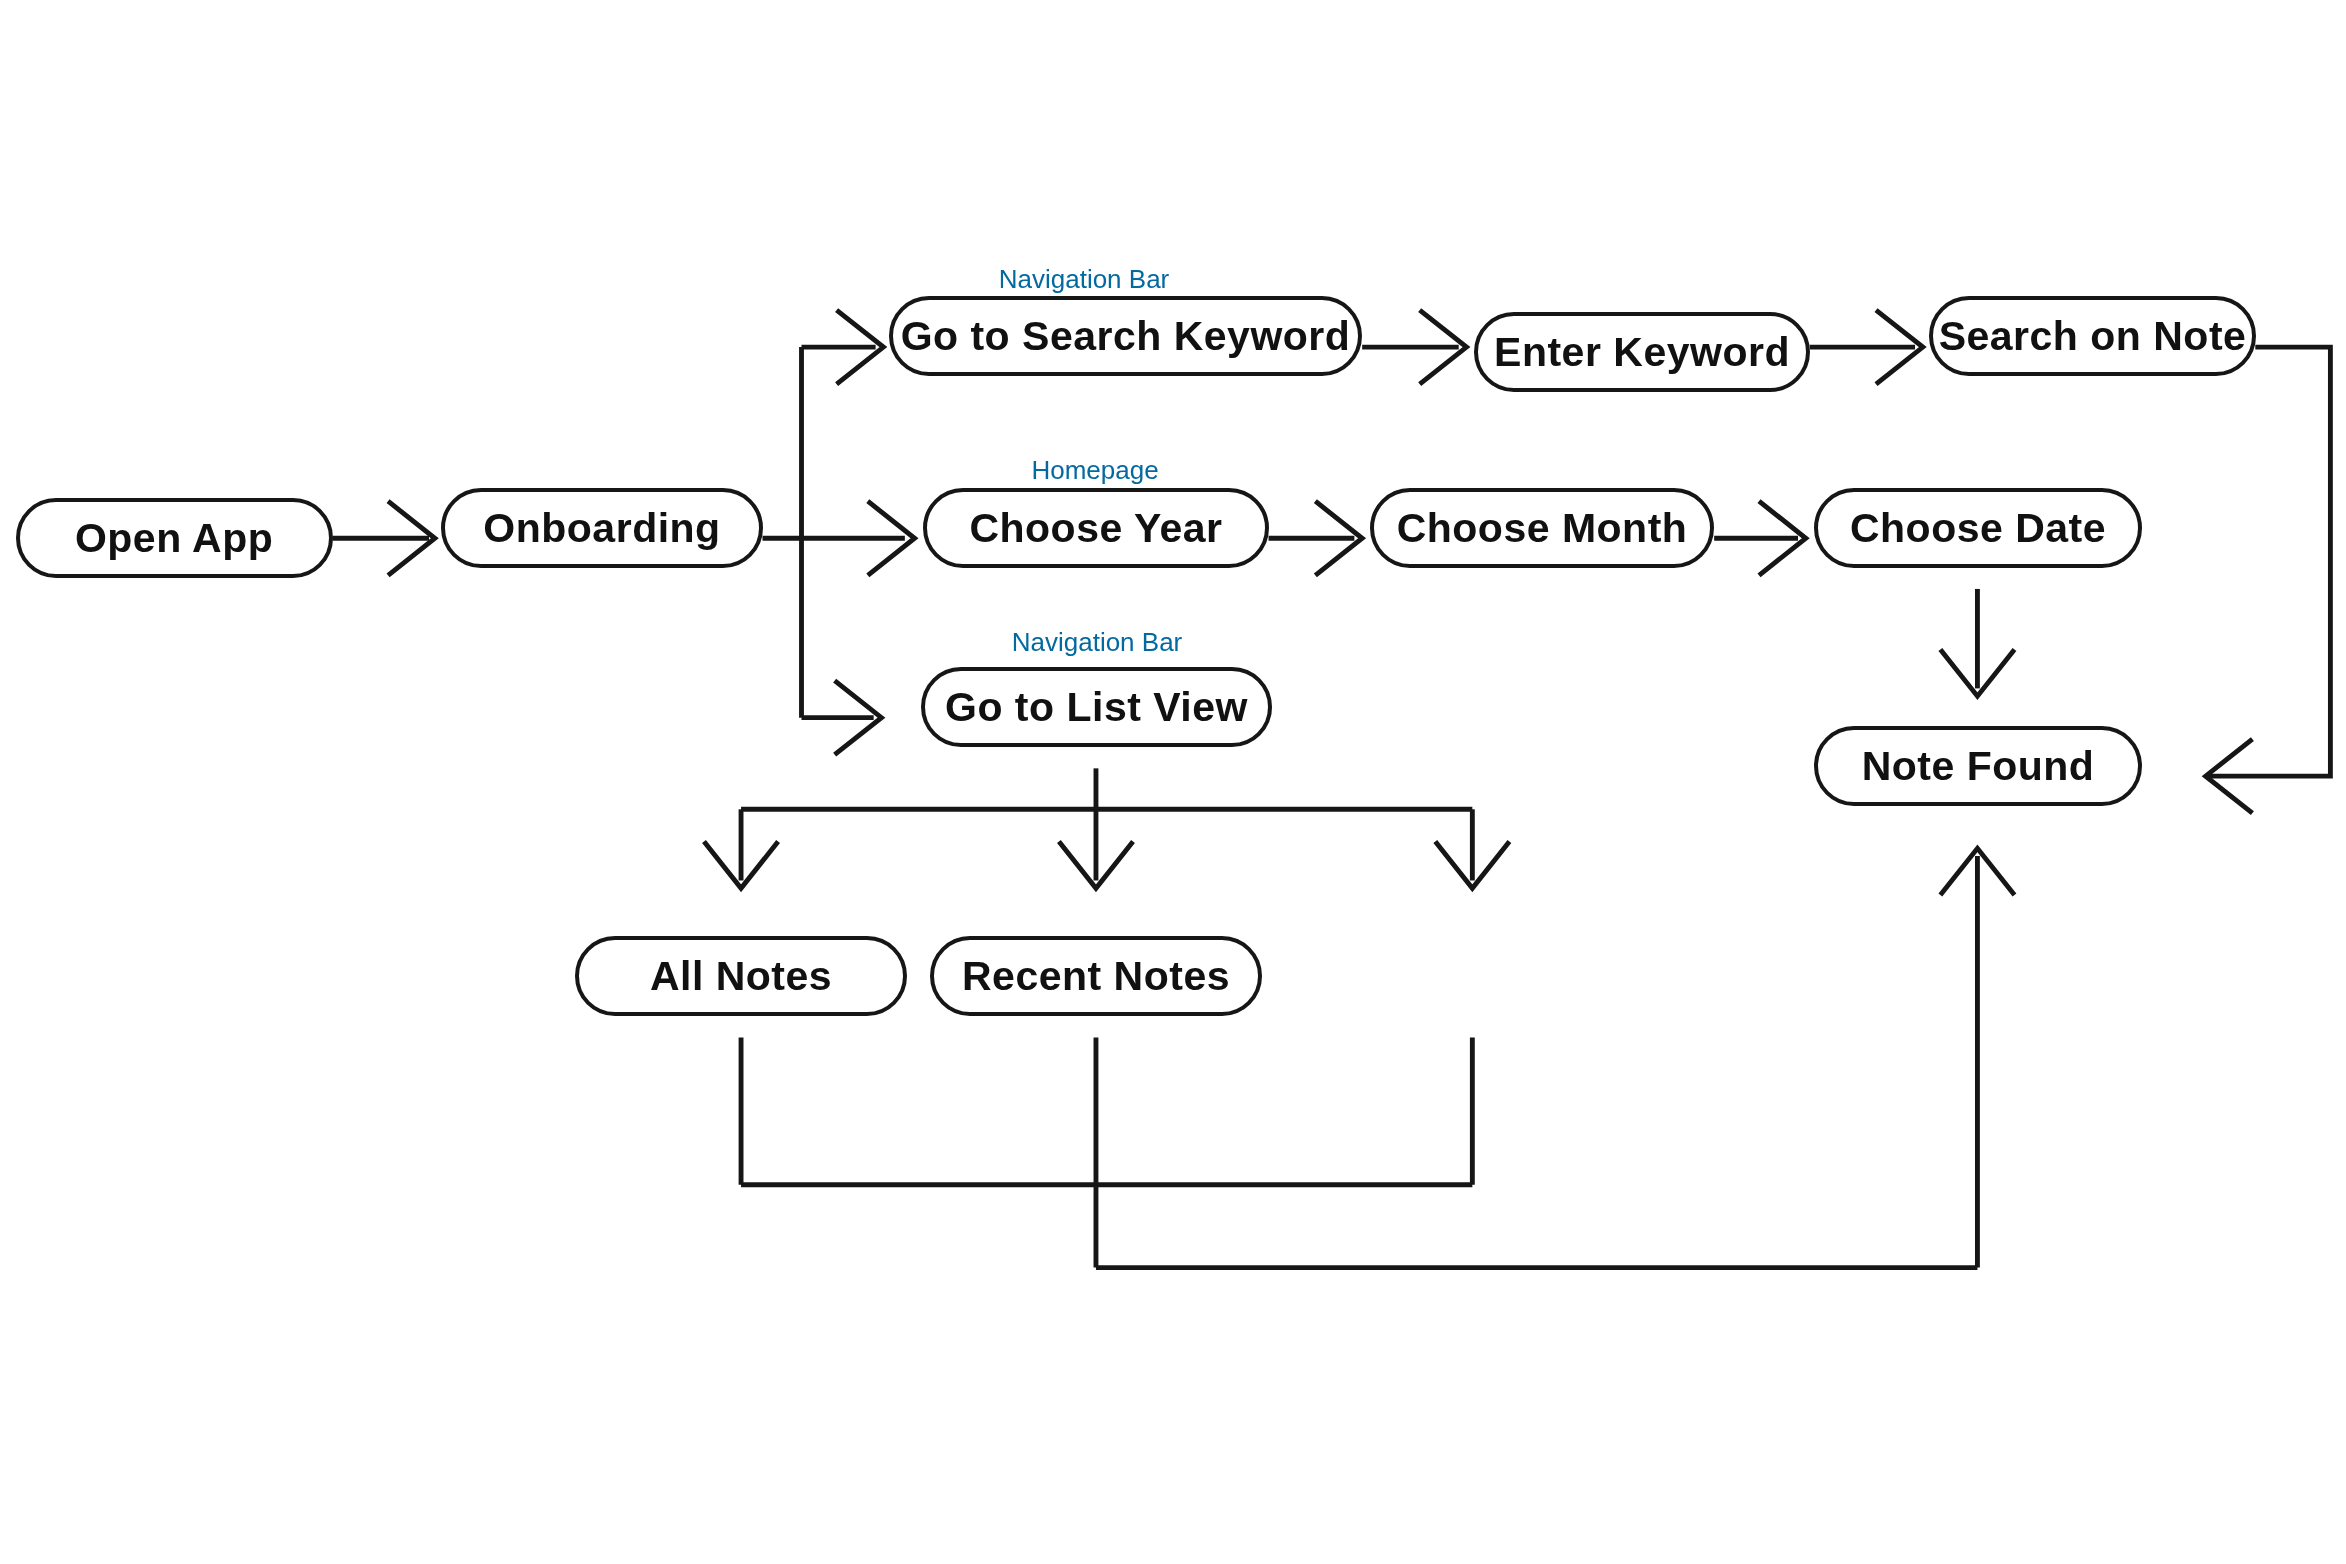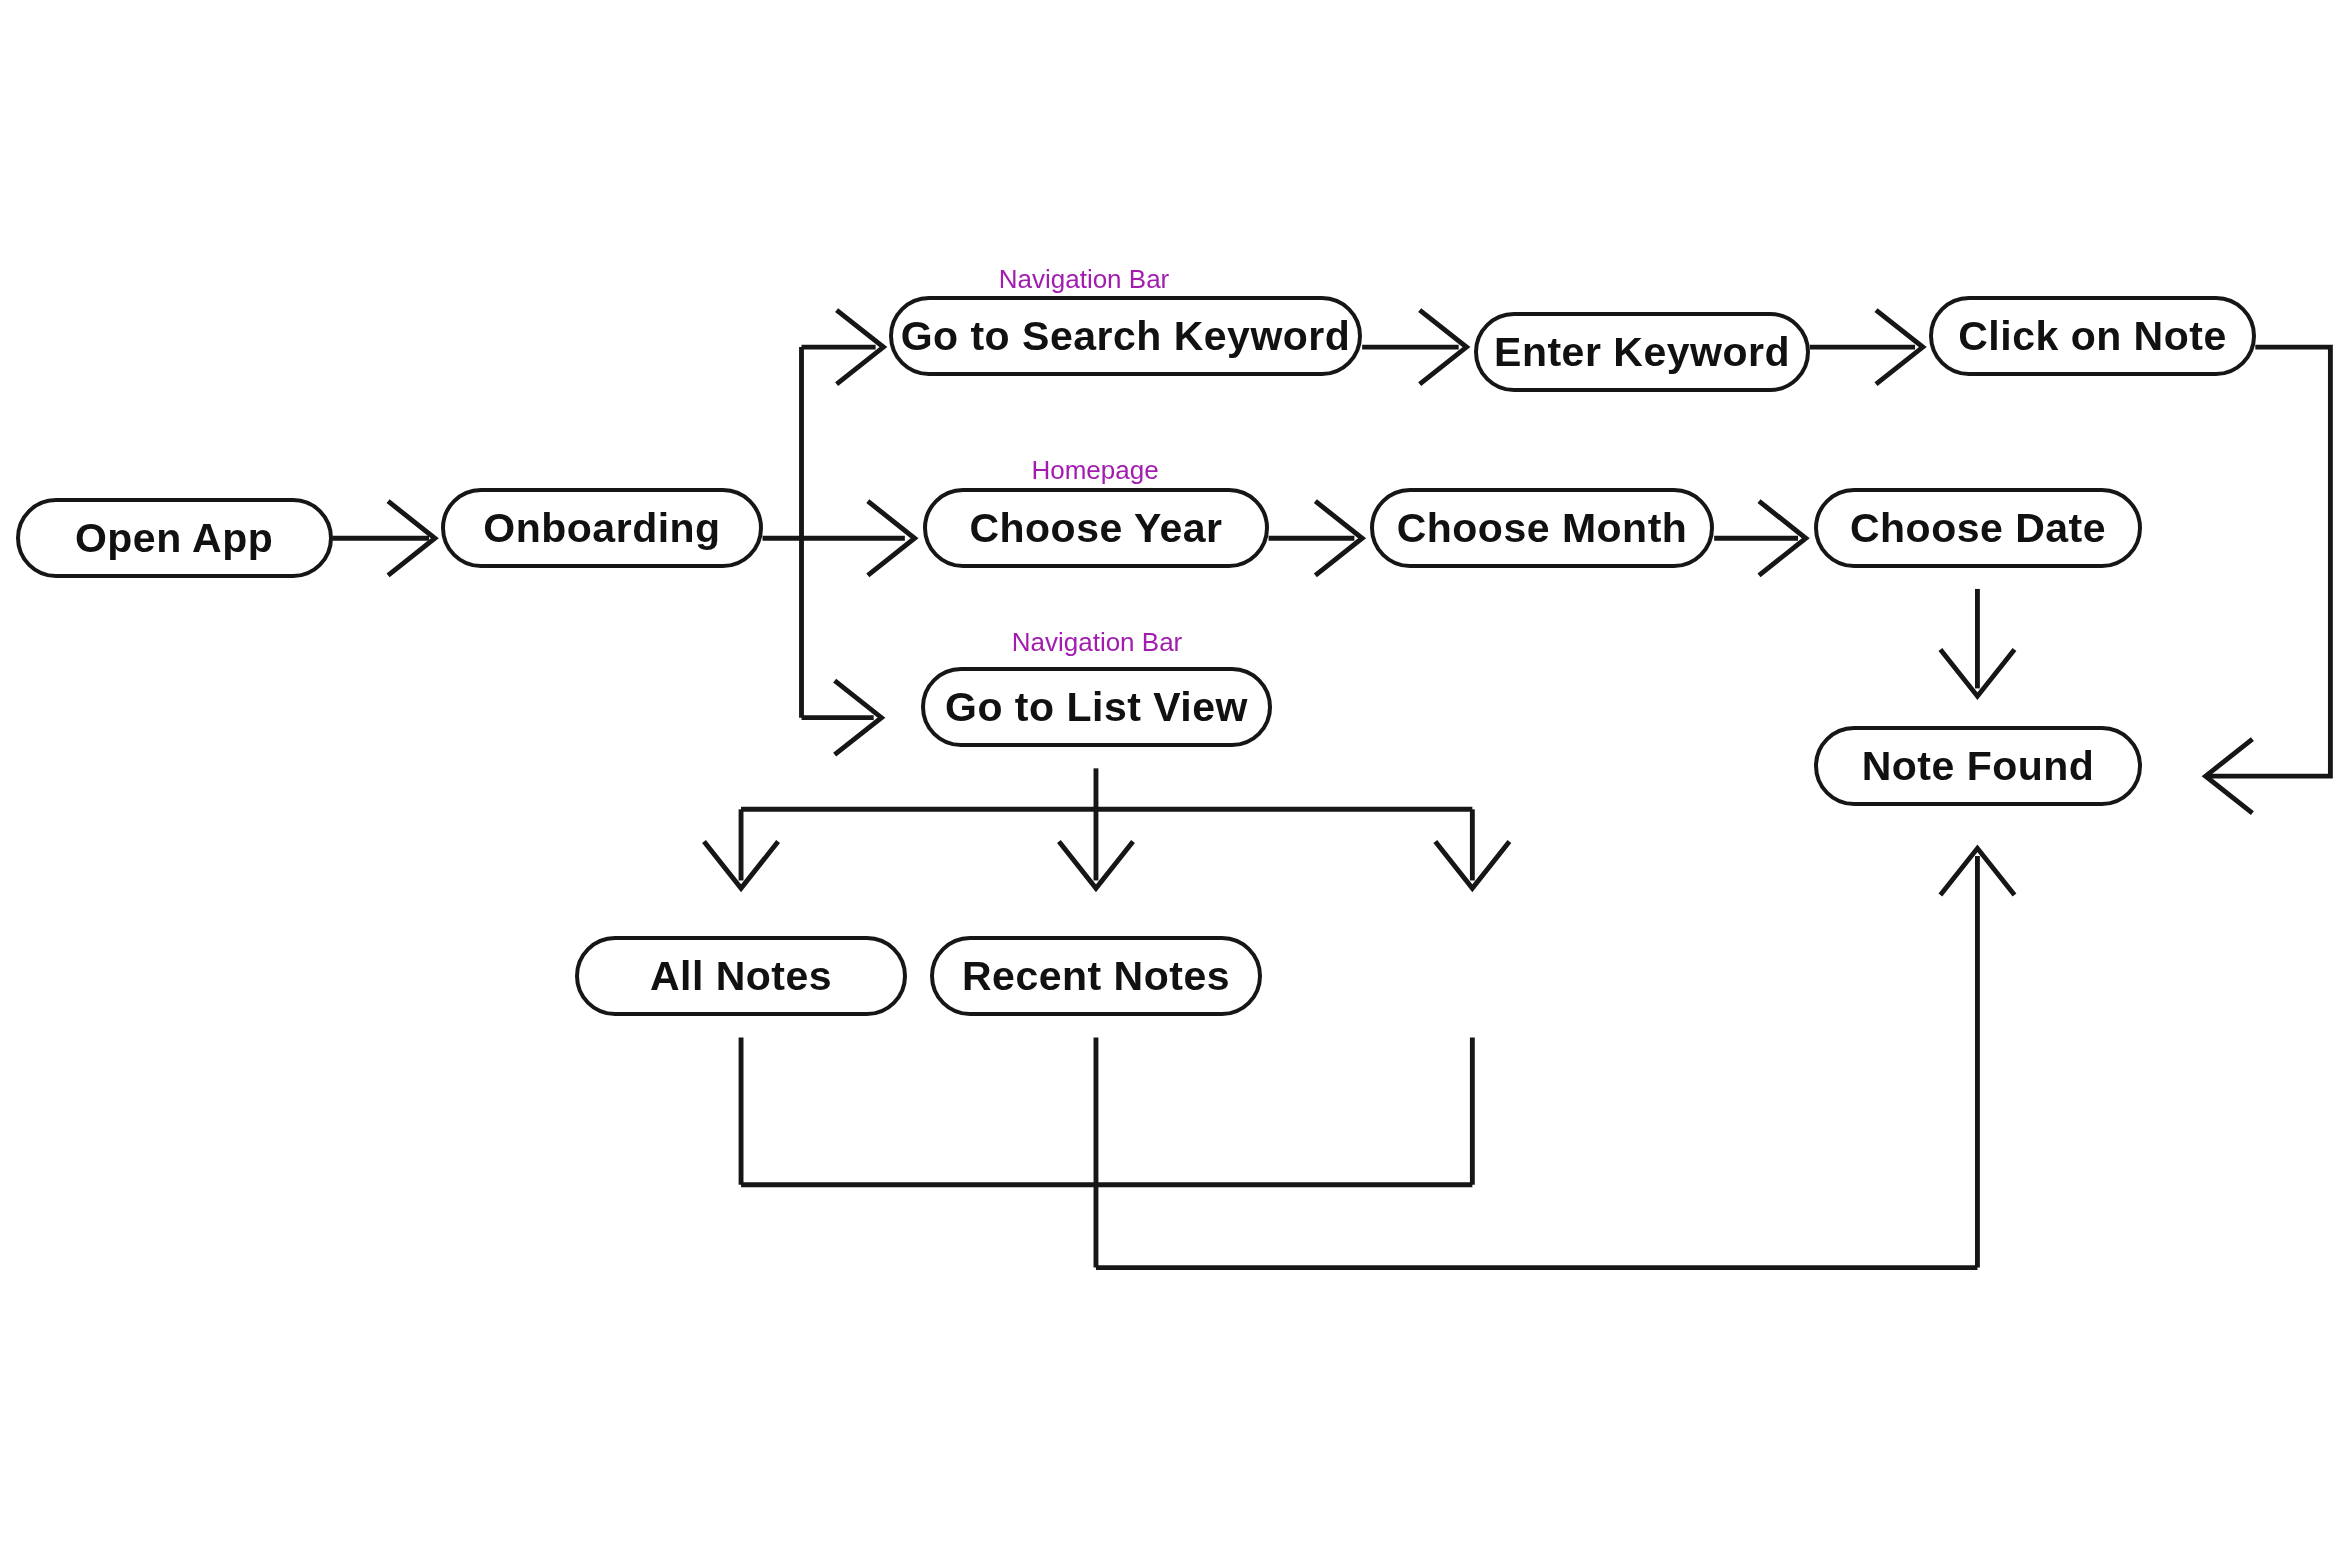--- a/index.html
+++ b/index.html
@@ -43,21 +43,21 @@
     font-size: 41px;
     color: #111111;
     letter-spacing: 0.5px;
     white-space: nowrap;
   }
   .group-label {
     position: absolute;
     transform: translateX(-50%);
     font-size: 26px;
     font-weight: 400;
-    color: #a21caf;
+    color: #0369a1;
     white-space: nowrap;
   }
 </style>
 </head>
 <body>
 
 <div class="canvas">
 
   <svg class="edges" viewBox="0 0 2406 1604">
 
@@ -153,21 +153,21 @@
 
   <div class="node" style="left:889px; top:296px; width:473px;">
     <span>Go to Search Keyword</span>
   </div>
 
   <div class="node" style="left:1474px; top:312px; width:336px;">
     <span>Enter Keyword</span>
   </div>
 
   <div class="node" style="left:1929px; top:296px; width:327px;">
-    <span>Click on Note</span>
+    <span>Search on Note</span>
   </div>
 
   <div class="node" style="left:923px; top:488px; width:346px;">
     <span>Choose Year</span>
   </div>
 
   <div class="node" style="left:1370px; top:488px; width:344px;">
     <span>Choose Month</span>
   </div>
 

